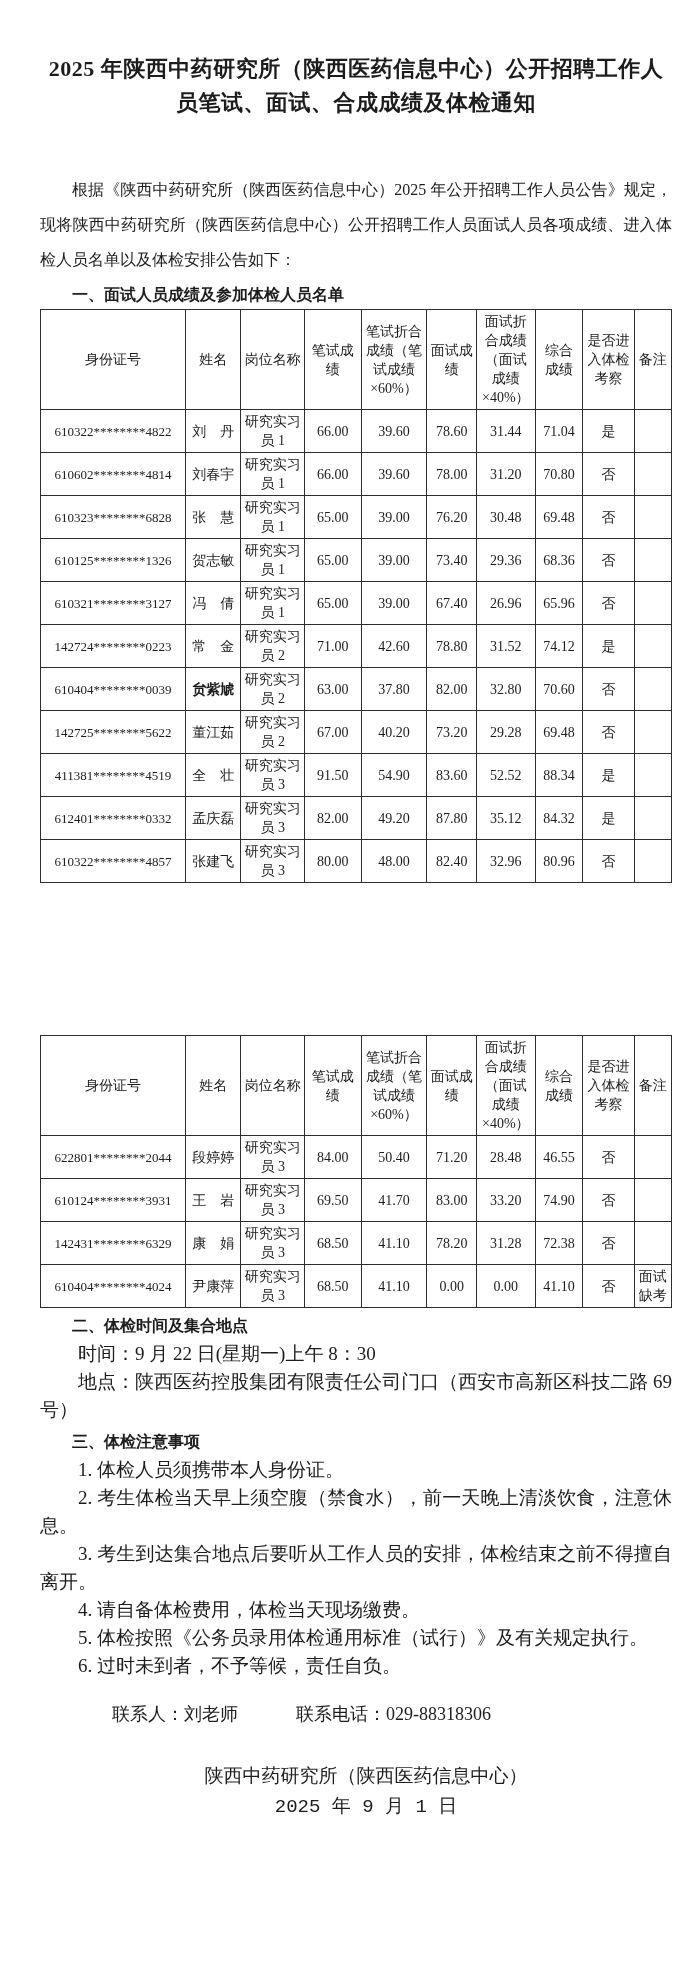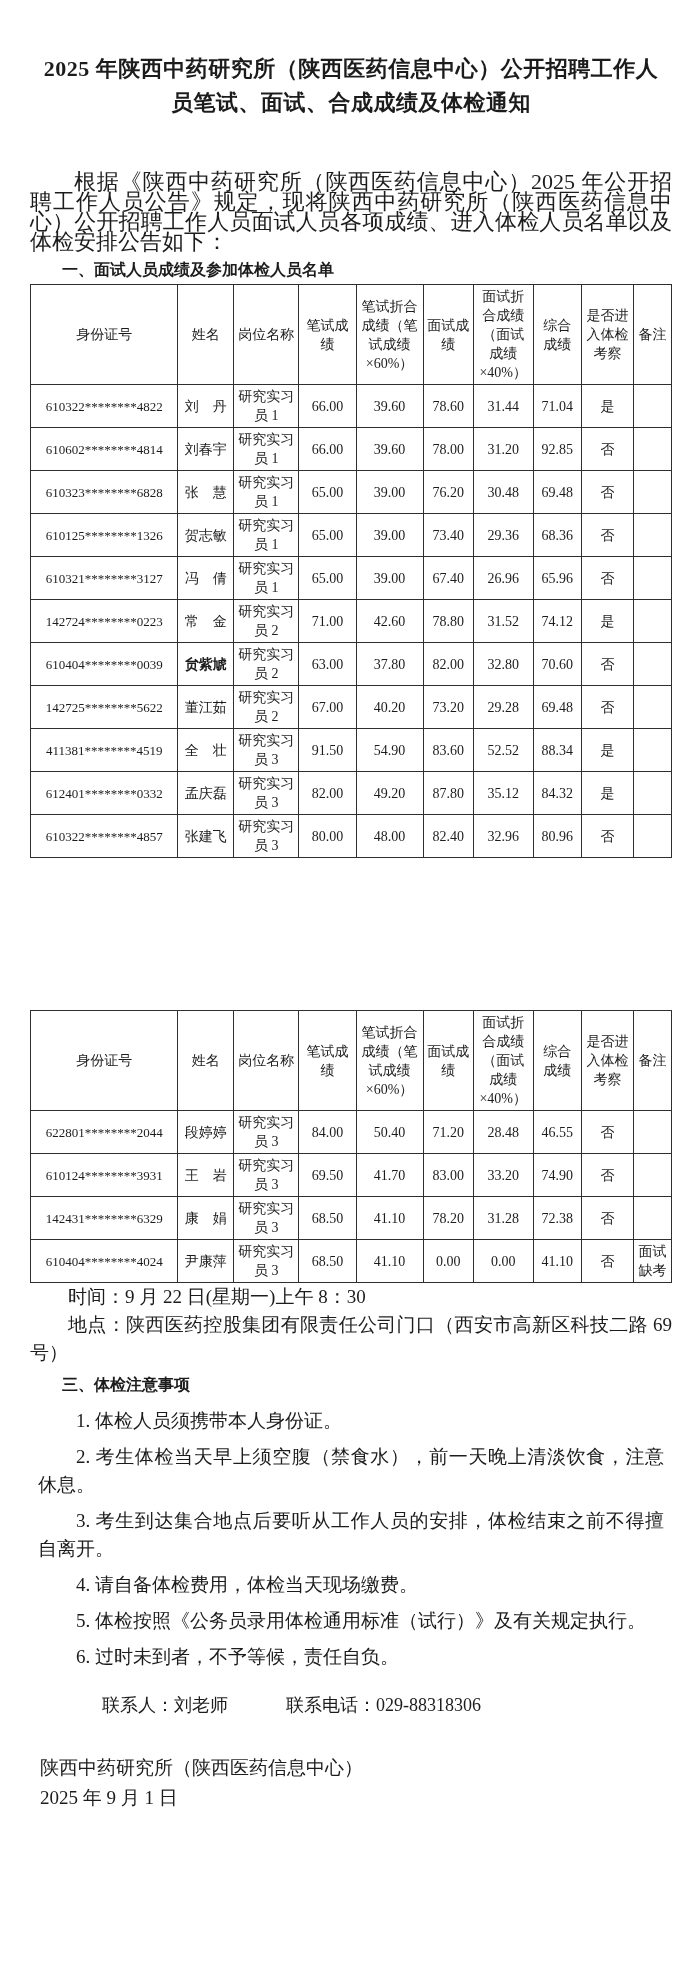--- a/index.html
+++ b/index.html
@@ -1,27 +1,27 @@
 <!DOCTYPE html>
 <html lang="zh"><head>
 <meta charset="utf-8">
 <style>
   html,body { margin:0; padding:0; background:#ffffff; }
   .page {
     width:700px; height:1980px; background:#ffffff; color:#1c1c1c;
     font-family:"Liberation Serif","DejaVu Serif",serif;
-    box-sizing:border-box; padding:52px 28px 0 30px;
+    box-sizing:border-box; padding:52px 28px 0 40px;
     overflow:hidden; position:relative;
   }
   .title {
     font-size:22px; font-weight:bold; text-align:center;
     line-height:1.55; margin:0 6px; letter-spacing:0.5px;
   }
   .intro {
-    font-size:22px; line-height:20px; text-align:justify;
+    font-size:16px; line-height:35px; text-align:justify;
     text-indent:2em; margin:52px 0 0 0;
   }
   .sec-heading {
     font-family:"Liberation Sans","DejaVu Sans",sans-serif;
     font-size:16px; font-weight:bold; line-height:28px;
     text-indent:2em; margin:4px 0 0 0;
   }
   .table-caption {
     font-size:19px; line-height:29px; text-align:center; margin:4px 18px 6px 18px;
   }
@@ -38,26 +38,26 @@
   td.cell-id { font-size:13px; }
   td.cell-name.bold-name { font-weight:bold; font-family:Liberation Sans, sans-serif; }
   td.cell-remark { padding:2px 10px; }
   .c0{width:22.9%}.c1{width:8.7%}.c2{width:10.1%}.c3{width:8.9%}.c4{width:10.4%}
   .c5{width:7.8%}.c6{width:9.3%}.c7{width:7.5%}.c8{width:8.1%}.c9{width:5.9%}
   .table2-wrap { margin-top:152px; }
   .body-line {
     font-size:19px; line-height:28px; text-align:justify;
     text-indent:2em; margin:0;
   }
-  .notes p { margin:8px; }
+  .notes p { margin:0; }
   .contact-line {
     font-size:18px; line-height:28px; margin:20px 0 0 0; padding-left:72px;
   }
   .contact-line .gap { display:inline-block; width:58px; }
-  .signature { margin-top:34px; font-size:19px; line-height:30px; transform:translateX(10px); }
+  .signature { text-align:center; margin-top:34px; font-size:19px; line-height:30px; transform:translateX(10px);font-family:Liberation Mono, monospace; }
 </style>
 </head>
 <body>
 
 <div class="page">
 
   <h1 class="title">2025 年陕西中药研究所（陕西医药信息中心）公开招聘工作人员笔试、面试、合成成绩及体检通知</h1>
 
   <p class="intro">根据《陕西中药研究所（陕西医药信息中心）2025 年公开招聘工作人员公告》规定，现将陕西中药研究所（陕西医药信息中心）公开招聘工作人员面试人员各项成绩、进入体检人员名单以及体检安排公告如下：</p>
 
@@ -105,21 +105,21 @@
           <td class="cell-remark"></td>
         </tr>
         <tr>
           <td class="cell-id">610602********4814</td>
           <td class="cell-name">刘春宇</td>
           <td class="cell-post">研究实习员 1</td>
           <td class="cell-written">66.00</td>
           <td class="cell-written_weighted">39.60</td>
           <td class="cell-interview">78.00</td>
           <td class="cell-interview_weighted">31.20</td>
-          <td class="cell-composite">92.85</td>
+          <td class="cell-composite">70.80</td>
           <td class="cell-enter_medical">否</td>
           <td class="cell-remark"></td>
         </tr>
         <tr>
           <td class="cell-id">610323********6828</td>
           <td class="cell-name">张　慧</td>
           <td class="cell-post">研究实习员 1</td>
           <td class="cell-written">65.00</td>
           <td class="cell-written_weighted">39.00</td>
           <td class="cell-interview">76.20</td>
@@ -301,20 +301,21 @@
             <td class="cell-interview">0.00</td>
             <td class="cell-interview_weighted">0.00</td>
             <td class="cell-composite">41.10</td>
             <td class="cell-enter_medical">否</td>
             <td class="cell-remark">面试缺考</td>
           </tr>
         </tbody>
     </table>
   </div>
 
+  <p class="sec-heading">二、体检时间及集合地点</p>
   <p class="body-line">时间：9 月 22 日(星期一)上午 8：30</p>
   <p class="body-line">地点：陕西医药控股集团有限责任公司门口（西安市高新区科技二路 69 号）</p>
 
   <p class="sec-heading">三、体检注意事项</p>
   <div class="notes">
     <p class="body-line">1. 体检人员须携带本人身份证。</p>
     <p class="body-line">2. 考生体检当天早上须空腹（禁食水），前一天晚上清淡饮食，注意休息。</p>
     <p class="body-line">3. 考生到达集合地点后要听从工作人员的安排，体检结束之前不得擅自离开。</p>
     <p class="body-line">4. 请自备体检费用，体检当天现场缴费。</p>
     <p class="body-line">5. 体检按照《公务员录用体检通用标准（试行）》及有关规定执行。</p>

